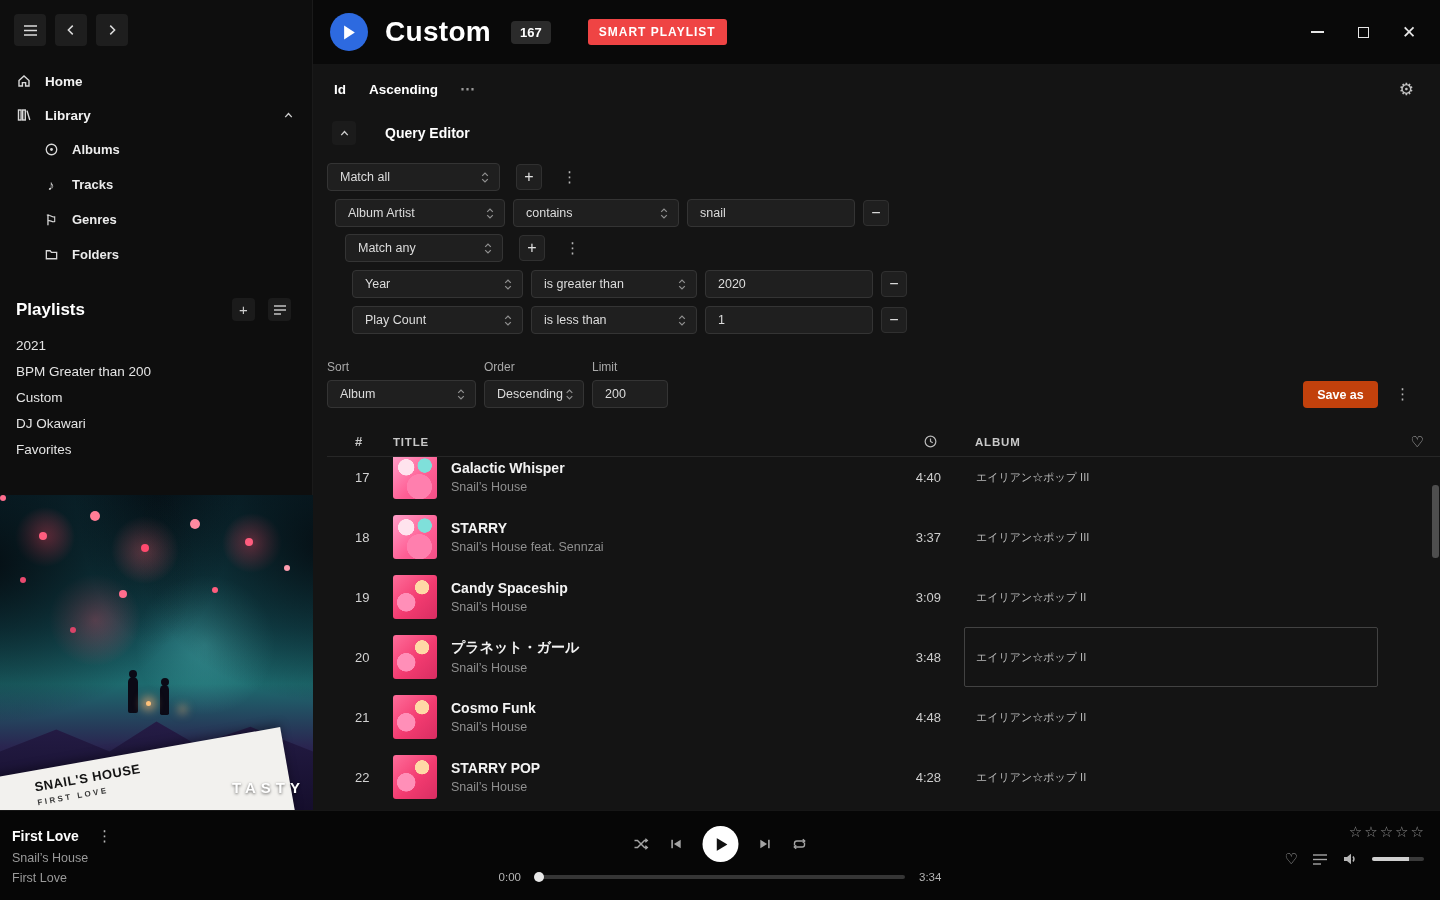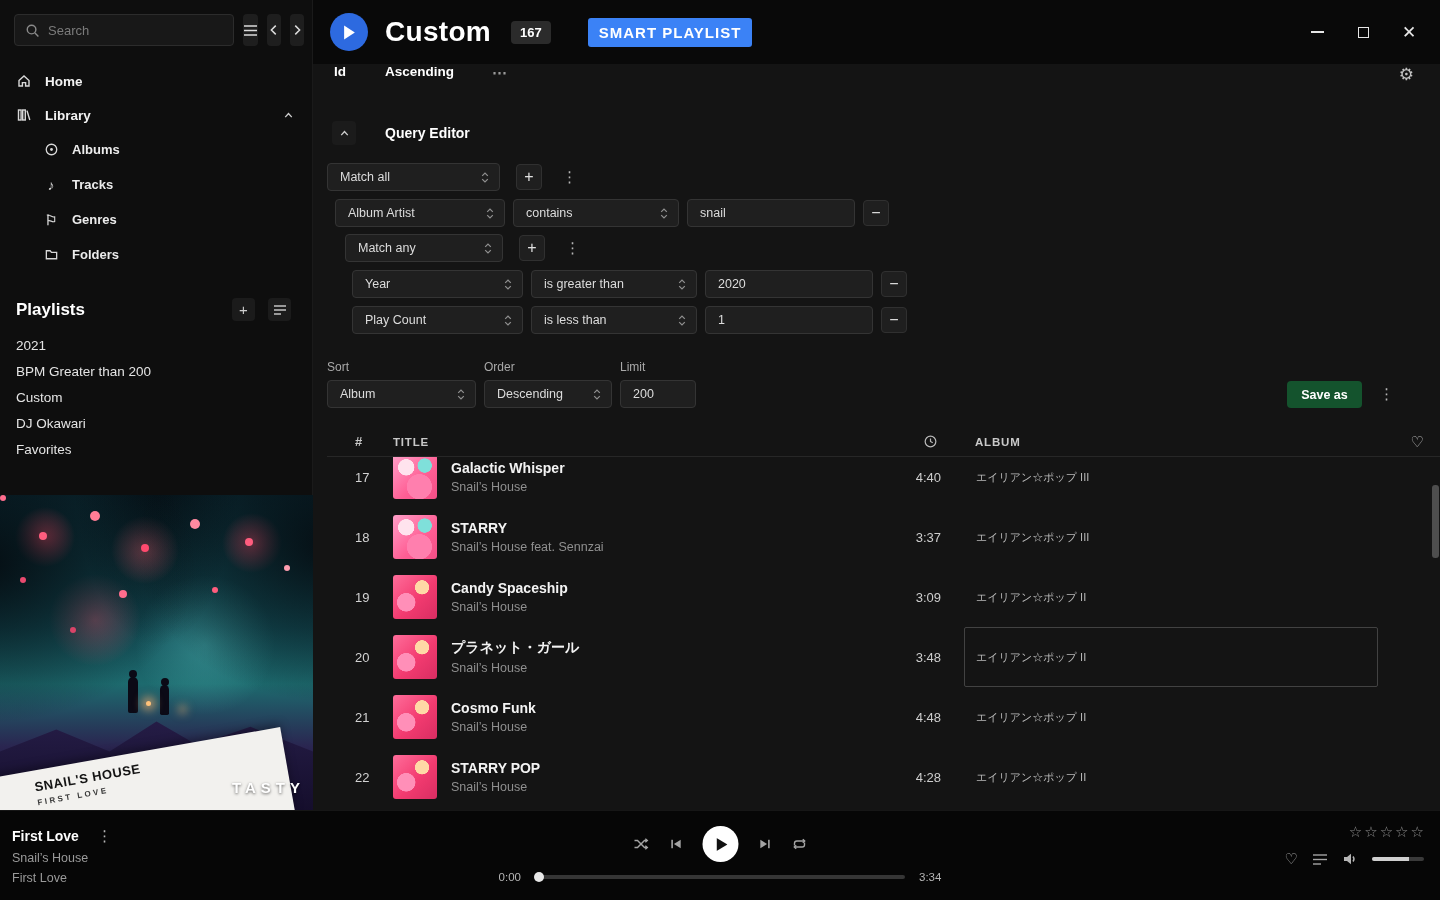--- a/index.html
+++ b/index.html
@@ -71,58 +71,58 @@
                font-weight:700; letter-spacing:5px; text-shadow:0 1px 3px rgba(0,0,0,.6); }
 
   
   .main { position:absolute; left:313px; top:0; width:1127px; height:810px; background:#141414; }
   .titlebar { height:64px; background:#090909; display:flex; align-items:center; padding:0 15px 0 17px; }
   .play-circle { width:38px; height:38px; border-radius:50%; background:#2d6ae0; flex:0 0 38px;
                  display:flex; align-items:center; justify-content:center; }
   .page-title { font-size:28px; font-weight:800; color:#fff; margin-left:17px; letter-spacing:.3px; }
   .count-chip { margin-left:20px; background:#2b2b2b; color:#fff; font-size:13px; font-weight:700;
                 padding:4px 9px; border-radius:4px; }
-  .type-chip { margin-left:37px; background:#3b82f6; color:#fff; font-size:15px; font-weight:800;
+  .type-chip { margin-left:37px; background:#ef4444; color:#fff; font-size:12px; font-weight:800;
                letter-spacing:1px; padding:6px 11px; border-radius:3px; }
   .win-controls { margin-left:auto; display:flex; align-items:center; gap:30px; padding-right:8px; }
   .wc { width:16px; height:16px; display:flex; align-items:center; justify-content:center; color:#e6e6e6; }
   .wc-min { width:13px; height:2px; background:#e6e6e6; }
   .wc-max { width:11px; height:11px; border:1.5px solid #e6e6e6; }
   .wc-close { font-size:17px; line-height:1; }
 
   .content { position:relative; height:746px; padding-left:14px; }
-  .sortbar { display:flex; align-items:flex-start; height:50px; padding:0 26px 0 7px;gap:16px; }
+  .sortbar { display:flex; align-items:center; height:50px; padding:0 26px 0 7px; }
   .sort-field,.sort-dir { font-size:13.5px; font-weight:700; color:#fff; }
   .sort-dir { margin-left:23px; }
   .dots { margin-left:22px; color:#9a9a9a; font-size:15px; font-weight:700; letter-spacing:1px; }
   .gear { margin-left:auto; color:#c2c2c2; font-size:17px; }
 
   .qe-header { display:flex; align-items:center; gap:29px; height:38px; }
   .collapse-btn { width:24px; height:24px; margin-left:5px; display:flex; align-items:center;
                   justify-content:center; color:#cfcfcf; background:#1b1b1b; border-radius:4px; }
   .qe-title { font-size:14px; font-weight:700; color:#fff; }
   .qrow { display:flex; align-items:center; gap:8px; margin-top:8px; }
   .qrow.mt11 { margin-top:11px; } .qrow.mt7 { margin-top:7px; }
   .ind8 { margin-left:8px; } .ind18 { margin-left:18px; } .ind25 { margin-left:25px; }
   .qselect { height:28px; background:#1f1f1f; border:1px solid #343434; border-radius:4px;
              display:flex; align-items:center; padding:0 7px 0 12px; font-size:12.5px; color:#dcdcdc; }
   .qselect .lbl { flex:1; }
   .qinput { height:28px; background:#1f1f1f; border:1px solid #343434; border-radius:4px;
             padding:0 12px; font-size:12.5px; color:#dcdcdc; font-family:inherit; outline:none; }
   .w173{width:173px} .w170{width:170px} .w166{width:166px} .w168{width:168px}
-  .w158{width:158px} .w171{width:171px} .w149{width:149px} .w124{width:128px} .w76{width:76px}
+  .w158{width:158px} .w171{width:171px} .w149{width:149px} .w124{width:100px} .w76{width:76px}
   .sm-btn { width:26px; height:26px; background:#1f1f1f; border:1px solid #303030; border-radius:4px;
             color:#e0e0e0; display:flex; align-items:center; justify-content:center; font-size:16px; }
   .kebab { color:#b5b5b5; font-size:15px; padding:0 4px; }
   .gap16 { margin-left:8px; }
 
-  .sort-section { display:flex; align-items:flex-end; margin-top:26px; padding-right:42px; }
+  .sort-section { display:flex; align-items:flex-end; margin-top:26px; padding-right:26px; }
   .sort-col { display:flex; flex-direction:column; gap:6px; margin-right:8px; }
   .sort-col label { font-size:12px; color:#a9a9a9; }
-  .save-btn { margin-left:auto; width:75px; height:27px; border-radius:4px; background:#14532d;
+  .save-btn { margin-left:auto; width:75px; height:27px; border-radius:4px; background:#c2410c;
               color:#fff; font-size:12.5px; font-weight:700; display:flex; align-items:center;
               justify-content:center; }
   .sort-kebab { margin-left:13px; margin-bottom:5px; }
 
   
   .tgrid { display:grid; grid-template-columns:66px 488px 60px 23px 414px 1fr; align-items:center; }
   .table-header { height:30px; margin-top:19px; border-bottom:1px solid #272727; color:#c9c9c9; }
   .th-num { padding-left:28px; font-size:13px; font-weight:700; }
   .th-title,.th-album { font-size:11.5px; font-weight:700; letter-spacing:.8px; }
   .th-album { padding-left:11px; }
@@ -177,29 +177,20 @@
                overflow:hidden; }
   .vol-fill { position:absolute; left:0; top:0; height:100%; width:72%; background:#cfcfcf; }
 </style>
 </head>
 <body>
 
 <div class="app">
 
   <aside class="sidebar">
     <div class="sb-top">
-      <div class="search-box">
-        <span class="icn16">
-          <svg width="15" height="15" viewBox="0 0 16 16">
-              <circle cx="7" cy="7" r="4.6" fill="none" stroke="#8a8a8a" stroke-width="1.5"></circle>
-              <line x1="10.6" y1="10.6" x2="14.3" y2="14.3" stroke="#8a8a8a" stroke-width="1.5"></line>
-            </svg>
-        </span>
-        <input placeholder="Search" style="">
-      </div>
       <div class="sq-btn">
         <span>
           <svg width="15" height="13" viewBox="0 0 15 13">
               <g stroke="#dcdcdc" stroke-width="1.5">
                 <line x1="1" y1="2" x2="14" y2="2"></line>
                 <line x1="1" y1="6.5" x2="14" y2="6.5"></line>
                 <line x1="1" y1="11" x2="14" y2="11"></line>
               </g>
             </svg>
         </span>

